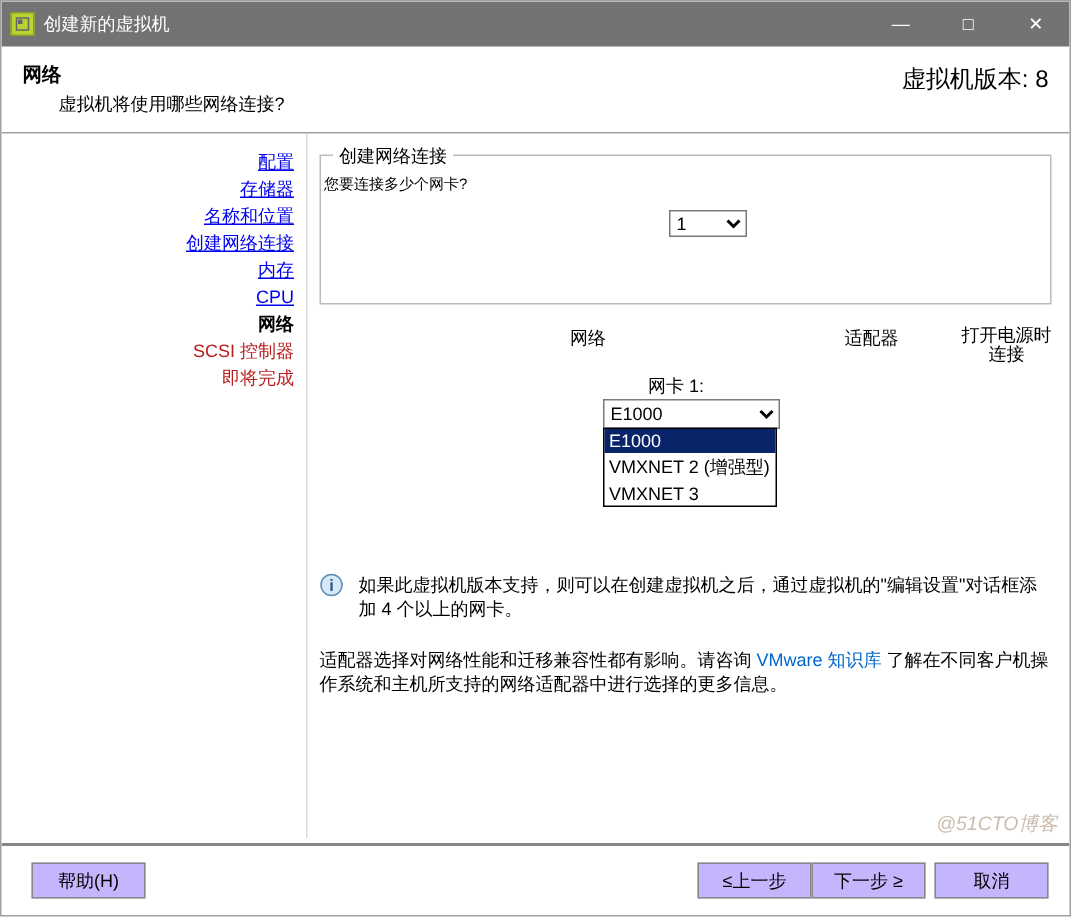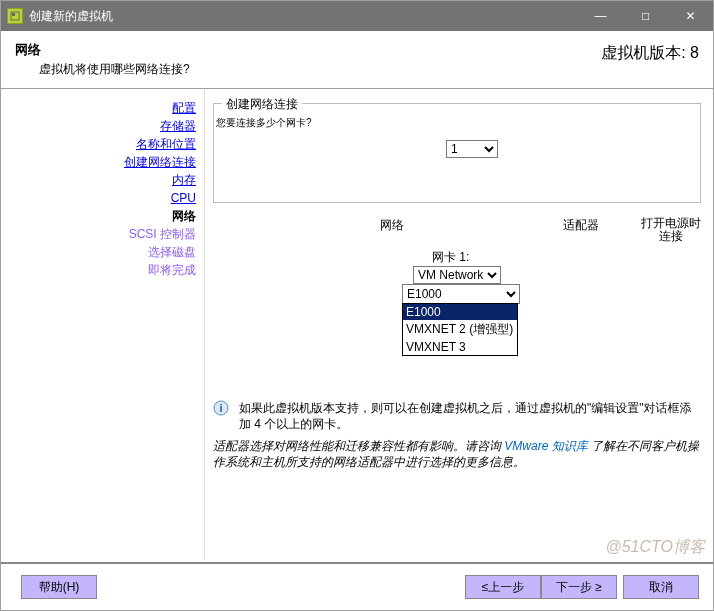--- a/index.html
+++ b/index.html
@@ -12,21 +12,21 @@
 .header { padding: 10px 14px 6px 14px; display: flex; align-items: flex-start; }
 .header-left { flex: 1; }
 .header-title { font-weight: bold; font-size: 13px; }
 .header-sub { font-size: 12px; margin-left: 24px; margin-top: 2px; }
 .header-right { font-size: 16px; padding-top: 2px; }
 .divider { border: none; border-top: 1px solid #a0a0a0; margin: 4px 0 0 0; }
 .content { display: flex; height: 470px; }
 .sidebar { width: 204px; padding: 10px 8px 8px 16px; border-right: 1px solid #ddd; text-align: right; }
 .sidebar a { display: block; color: #0000ee; text-decoration: underline; font-size: 12px; line-height: 18px; cursor: pointer; }
 .sidebar .sel { color: #000; font-weight: bold; text-decoration: none; }
-.sidebar .dis { color: #8b5cf6; text-decoration: none; cursor: default; }
+.sidebar .dis { color: #b91c1c; text-decoration: none; cursor: default; }
 .main { flex: 1; padding: 8px 12px 8px 8px; position: relative; }
 .groupbox { border: 1px solid #bbb; padding: 12px 10px 10px 2px; margin-top: 6px; position: relative; height: 100px; }
 .groupbox .legend { position: absolute; top: -8px; left: 8px; background: #fff; padding: 0 4px; font-size: 12px; }
 .groupbox .q { font-size: 10px; margin-bottom: 10px; }
 .groupbox .nic-count { margin-left: 230px; }
 .groupbox select.small { width: 52px; font-size: 12px; }
 .cols { display: flex; margin-top: 14px; font-size: 12px; }
 .cols .c1 { flex: 1; text-align: center; }
 .cols .c2 { width: 120px; text-align: center; }
 .cols .c3 { width: 60px; text-align: center; line-height: 13px; }
@@ -34,29 +34,29 @@
 .row .lbl { width: 50px; }
 .row select.net { flex: 1; font-size: 12px; height: 20px; }
 .row .adapter-wrap { width: 118px; margin-left: 8px; position: relative; }
 .row select.adp { width: 100%; font-size: 12px; height: 20px; }
 .dropdown-open { position: absolute; top: 19px; left: 0; width: 116px; background: #fff; border: 1px solid #000; z-index: 10; }
 .dropdown-open .opt { padding: 1px 3px; font-size: 12px; cursor: pointer; }
 .dropdown-open .opt.hl { background: #0a246a; color: #fff; }
 .row .chk { width: 52px; text-align: center; margin-left: 8px; }
 .info { display: flex; margin-top: 80px; font-size: 12px; line-height: 16px; }
 .info .infoicon { width: 20px; margin-right: 6px; flex-shrink: 0; }
-.info2 { margin-top: 6px; font-size: 12px; line-height: 16px; font-style: italic; }
+.info2 { margin-top: 18px; font-size: 12px; line-height: 16px; }
 .info2 a { color: #0066cc; text-decoration: none; }
 .footer { position: absolute; bottom: 0; left: 0; right: 0; height: 48px; border-top: 2px solid #888; display: flex; align-items: center; padding: 0 14px; }
 .footer .spacer { flex: 1; }
 .footer button { font-size: 12px; height: 24px; padding: 0 10px; min-width: 76px; background: #c4b5fd; border: 1px solid #888; cursor: pointer; margin-left: 6px; font-family: inherit; }
 .footer button.help { min-width: 76px; }
 .footer .btngrp { display: flex; }
 .footer .btngrp button { margin-left: 0; border: 1px solid #888; }
-.watermark { position: absolute; right: 8px; bottom: 52px; font-size: 16px; color: rgba(150,120,90,0.5); font-style: italic; margin-top: 31px; }
+.watermark { position: absolute; right: 8px; bottom: 52px; font-size: 13px; color: rgba(150,120,90,0.5); font-style: italic; margin-top: 31px; }
 select { background: #fff; border: 1px solid #7a7a7a; }
 input[type=checkbox] { width: 13px; height: 13px; }
 </style>
 </head>
 <body>
 
 <div class="titlebar">
   <span class="icon">
     <svg viewBox="0 0 10 10">
         <rect x="1" y="1" width="8" height="8" fill="none" stroke="#666" stroke-width="1"></rect>
@@ -87,21 +87,20 @@
 <div class="content">
   <div class="sidebar">
     <a>配置</a>
     <a>存储器</a>
     <a>名称和位置</a>
     <a>创建网络连接</a>
     <a>内存</a>
     <a>CPU</a>
     <a class="sel">网络</a>
     <a class="dis">SCSI 控制器</a>
-    <a class="dis">选择磁盘</a>
     <a class="dis">即将完成</a>
   </div>
 
   <div class="main">
     <div class="groupbox">
       <span class="legend">创建网络连接</span>
       <div class="q">您要连接多少个网卡?</div>
       <div class="nic-count">
         <select class="small">
           <option>1</option>
@@ -111,23 +110,20 @@
 
     <div class="cols">
       <div style="width:50px"></div>
       <div class="c1">网络</div>
       <div class="c2">适配器</div>
       <div class="c3">打开电源时连接</div>
     </div>
 
     <div class="row">
       <div class="lbl">网卡 1:</div>
-      <select class="net">
-        <option>VM Network</option>
-      </select>
       <div class="adapter-wrap">
         <select class="adp">
           <option>E1000</option>
         </select>
         <div class="dropdown-open">
           <div class="opt hl">E1000</div>
           <div class="opt">VMXNET 2 (增强型)</div>
           <div class="opt">VMXNET 3</div>
         </div>
       </div>

